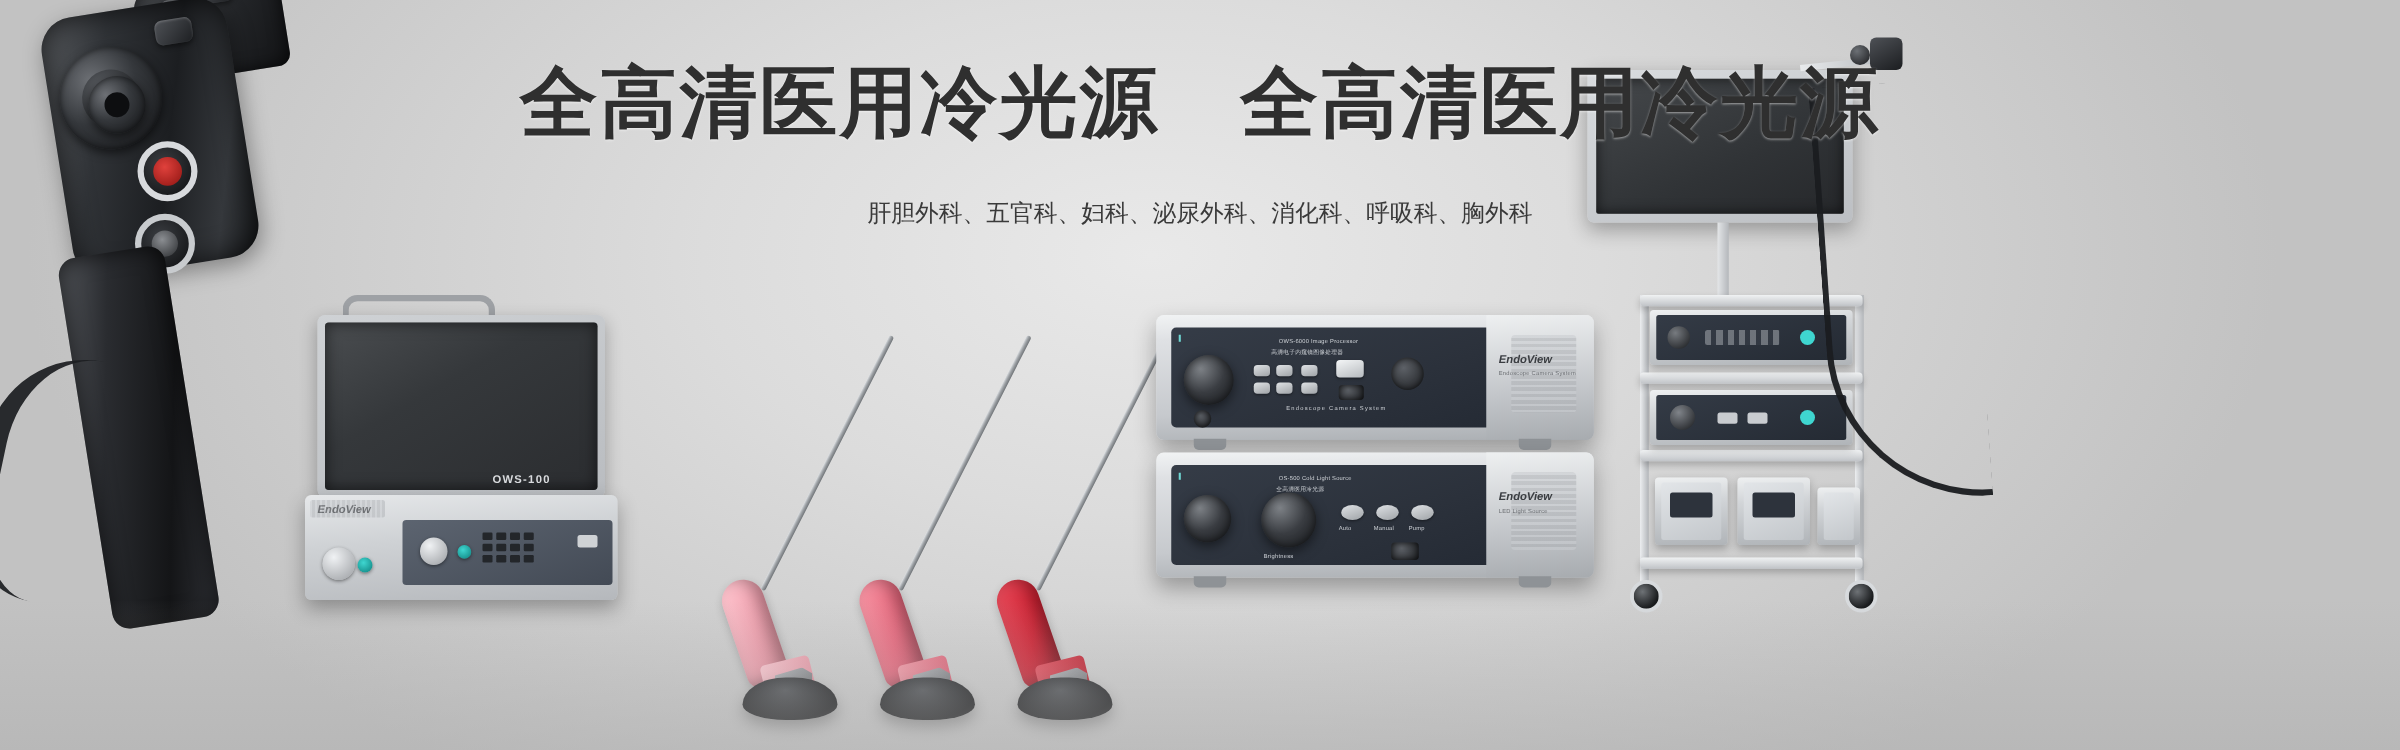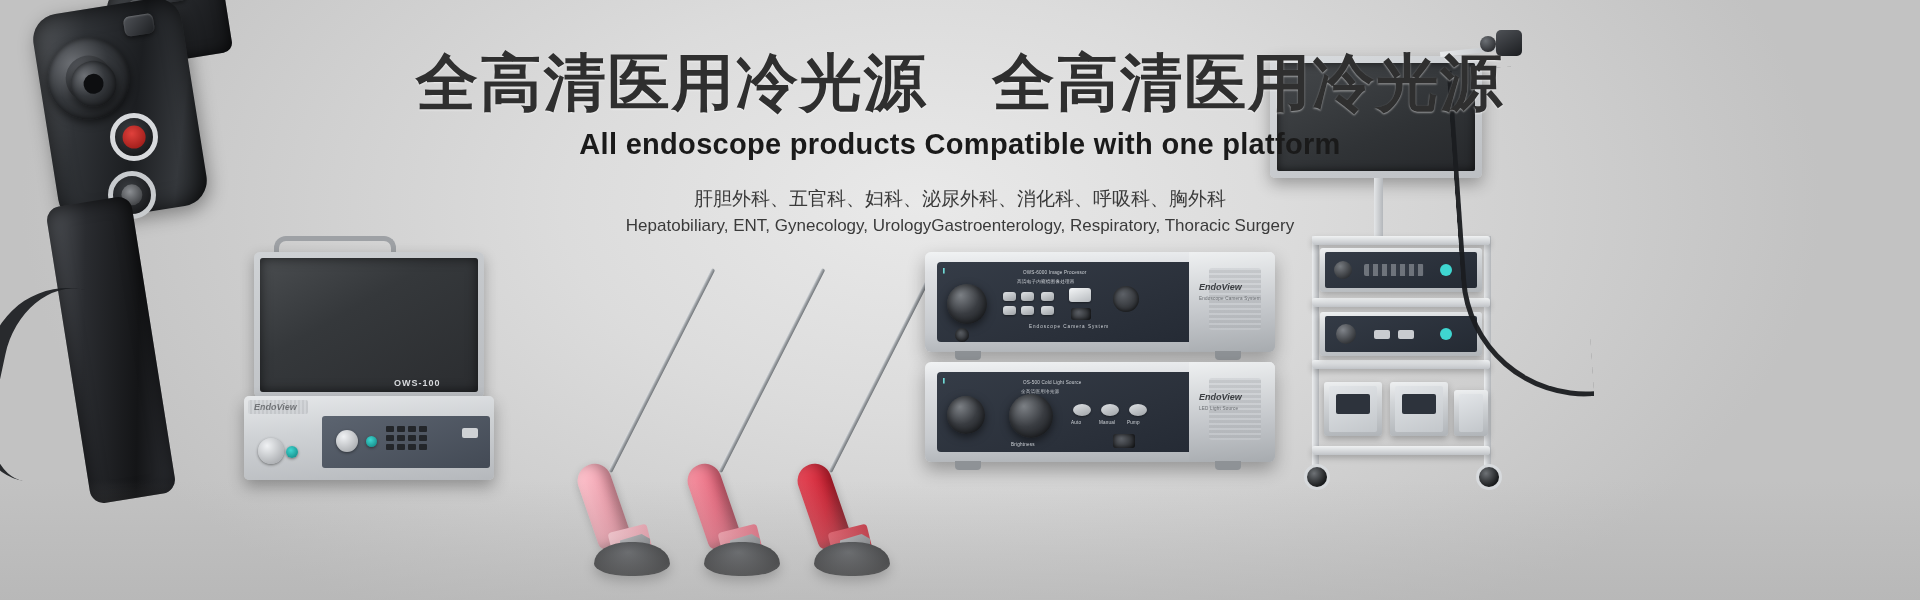--- a/index.html
+++ b/index.html
@@ -26,21 +26,21 @@
     font-size:62px;line-height:74px;font-weight:700;color:#2f2f2f;
     letter-spacing:2px;white-space:nowrap;
     text-shadow:0 1px 2px rgba(255,255,255,.55);
   }
   .headline .gap{display:inline-block;width:26px;}
   .sub-en{
     margin-top:6px;font-size:29px;line-height:36px;font-weight:700;color:#1a1a1a;
     letter-spacing:.3px;white-space:nowrap;
   }
   .dept-cn{
-    margin-top:24px;font-size:19px;line-height:26px;color:#3a3a3a;white-space:nowrap;
+    margin-top:39px;font-size:19px;line-height:26px;color:#3a3a3a;white-space:nowrap;
   }
   .dept-en{
     margin-top:2px;font-size:17px;line-height:24px;color:#3a3a3a;white-space:nowrap;
   }
 
   
   .dev{position:absolute;}
 
   
   #endoscope{left:-10px;top:-15px;width:330px;height:515px;}
@@ -272,23 +272,21 @@
     <div class="sc-grip"></div>
     <div class="sc-cable"></div>
   </div>
 
   <div class="textblock">
     <div class="headline">
       <span>全高清医用冷光源</span>
       <span class="gap"></span>
       <span>全高清医用冷光源</span>
     </div>
-    <div class="sub-en">All endoscope products Compatible with one platform</div>
     <div class="dept-cn">肝胆外科、五官科、妇科、泌尿外科、消化科、呼吸科、胸外科</div>
-    <div class="dept-en">Hepatobiliary, ENT, Gynecology, UrologyGastroenterology, Respiratory, Thoracic Surgery</div>
   </div>
 
   <div class="dev" id="ows">
     <div class="ows-handle"></div>
     <div class="ows-screen">
       <div class="glass"></div>
     </div>
     <div class="ows-base">
       <div class="ows-brand">EndoView</div>
       <div class="ows-model">OWS-100</div>

